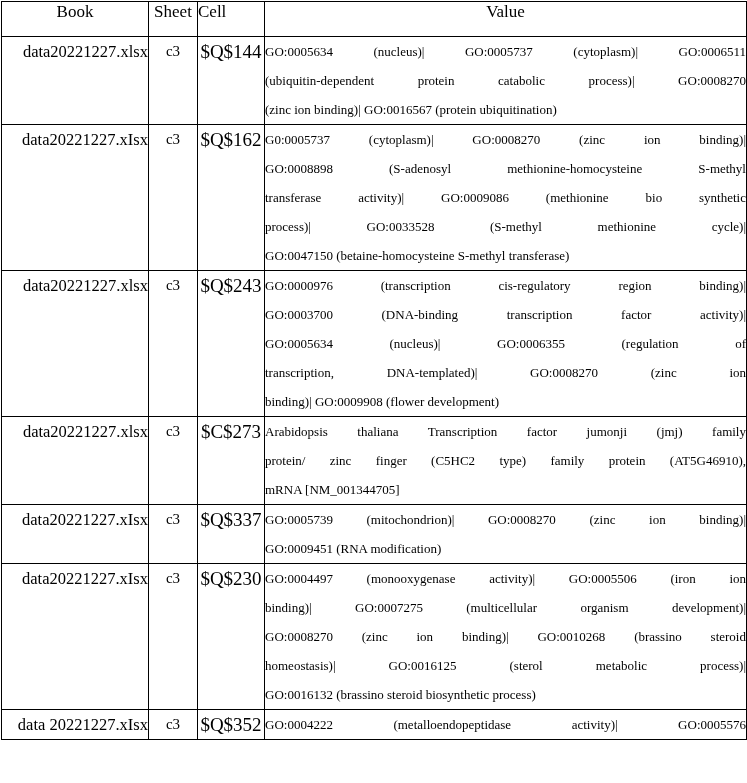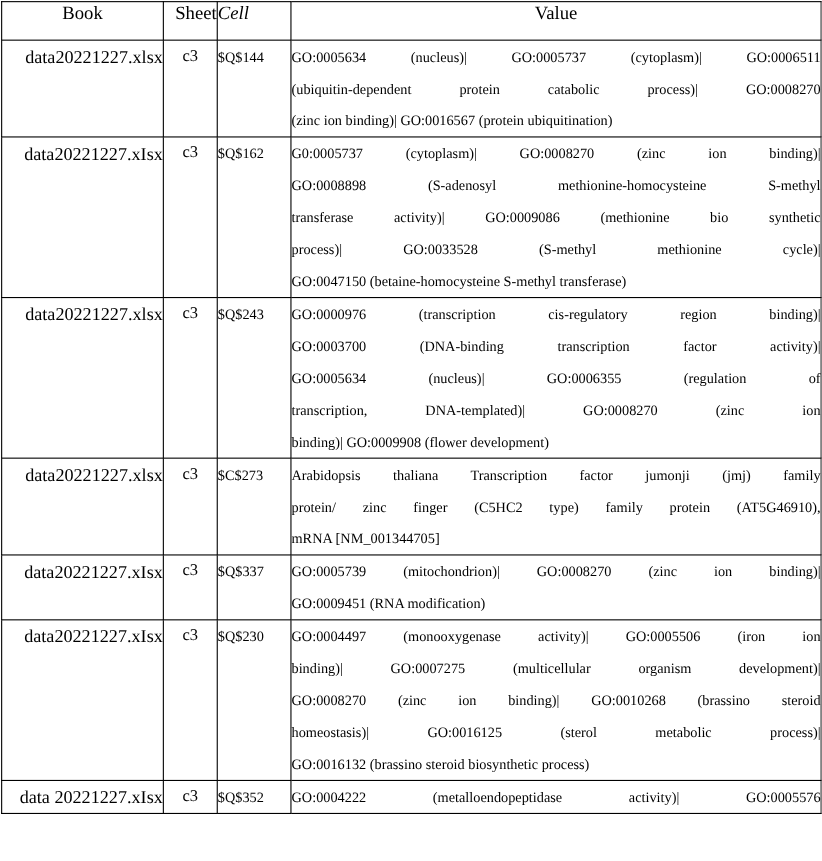--- a/index.html
+++ b/index.html
@@ -43,44 +43,44 @@
   col.c-value  { width: 482px; }
 
   
   thead th {
     height: 34px;
     vertical-align: middle;
     font-size: 17px;
     line-height: 20px;
   }
   th.h-book   { text-align: center; }
-  th.h-sheet  { text-align: right; }
-  th.h-cell   { text-align: left; padding-left: 7px; font-style: italic; }
+  th.h-sheet  { text-align: center; }
+  th.h-cell   { text-align: left; padding-left: 7px; }
   th.h-value  { text-align: center; margin-left: 32px; }
 
   
   td.cell-book {
     font-size: 16.5px;
     line-height: 29px;
     padding: 4px 0 4px 5px;
     white-space: nowrap;
     text-align: right;
   }
   td.cell-sheet {
     font-size: 15px;
     line-height: 29px;
     padding: 4px 0 4px 0;
     text-align: center;
   }
   td.cell-ref {
-    font-size: 13px;
+    font-size: 19px;
     line-height: 29px;
     padding: 4px 0 4px 6px;
     white-space: nowrap;
-    text-align: left;
+    text-align: center;
   }
   td.cell-value {
     font-size: 13px;
     line-height: 29px;
     padding: 4px 7px 4px 7px;
     text-align: justify;
     text-justify: inter-word;
     hyphens: none;
   }
   td.cell-value .vline {

